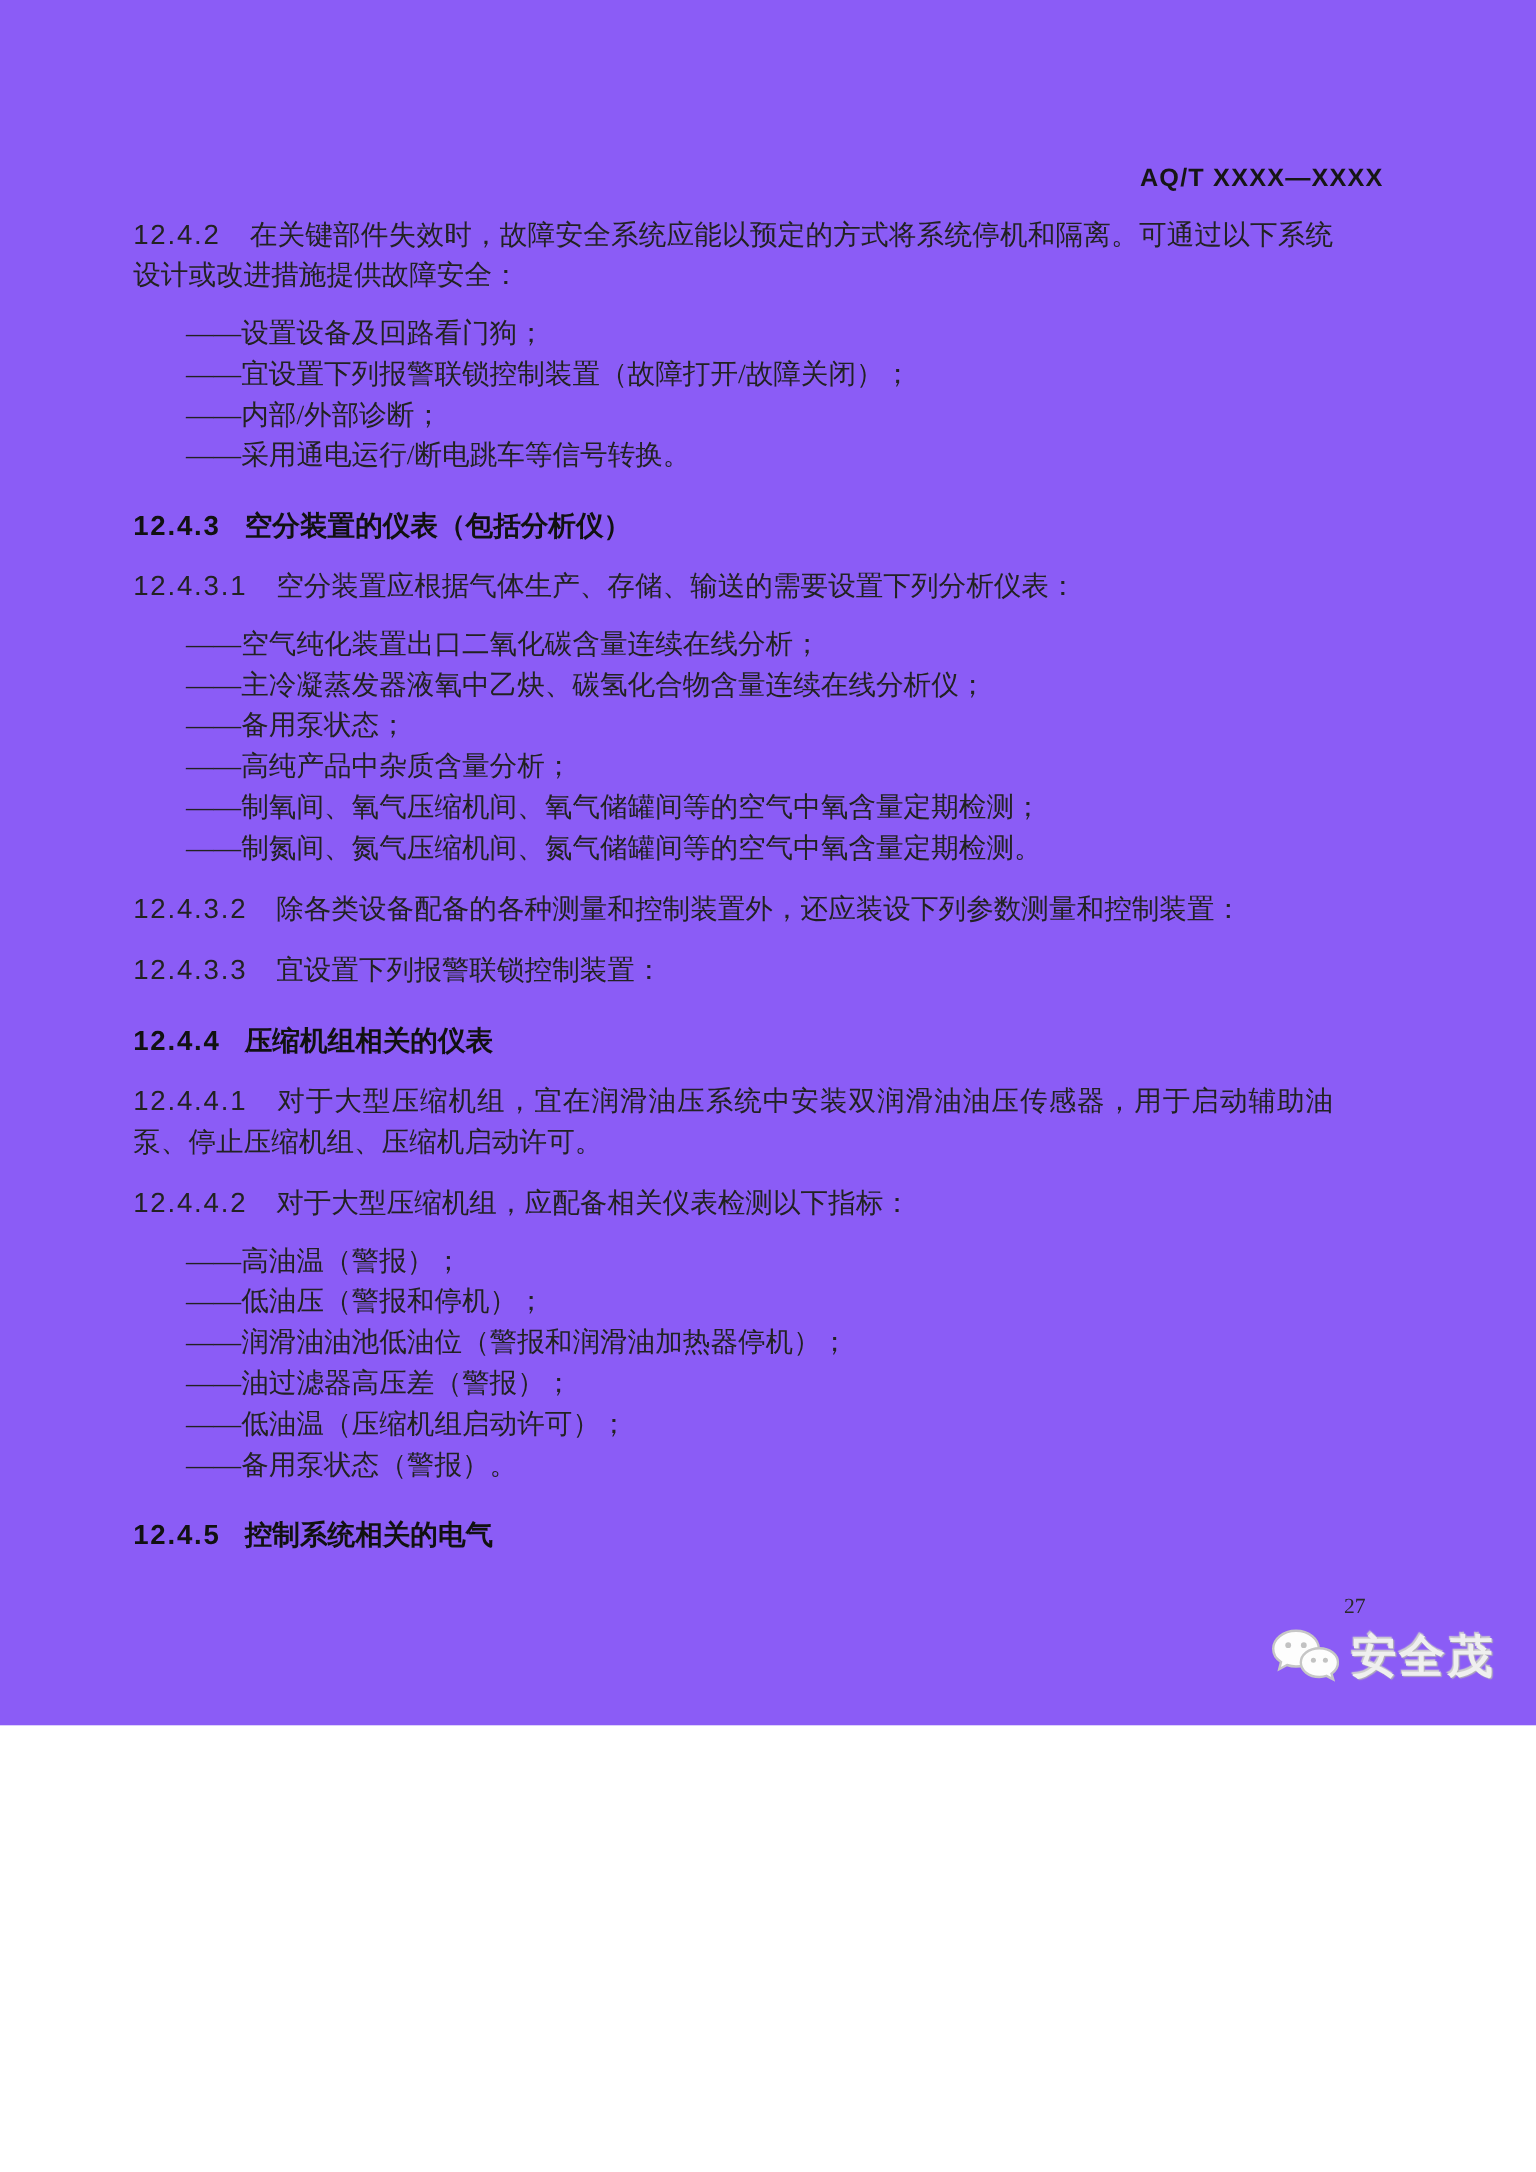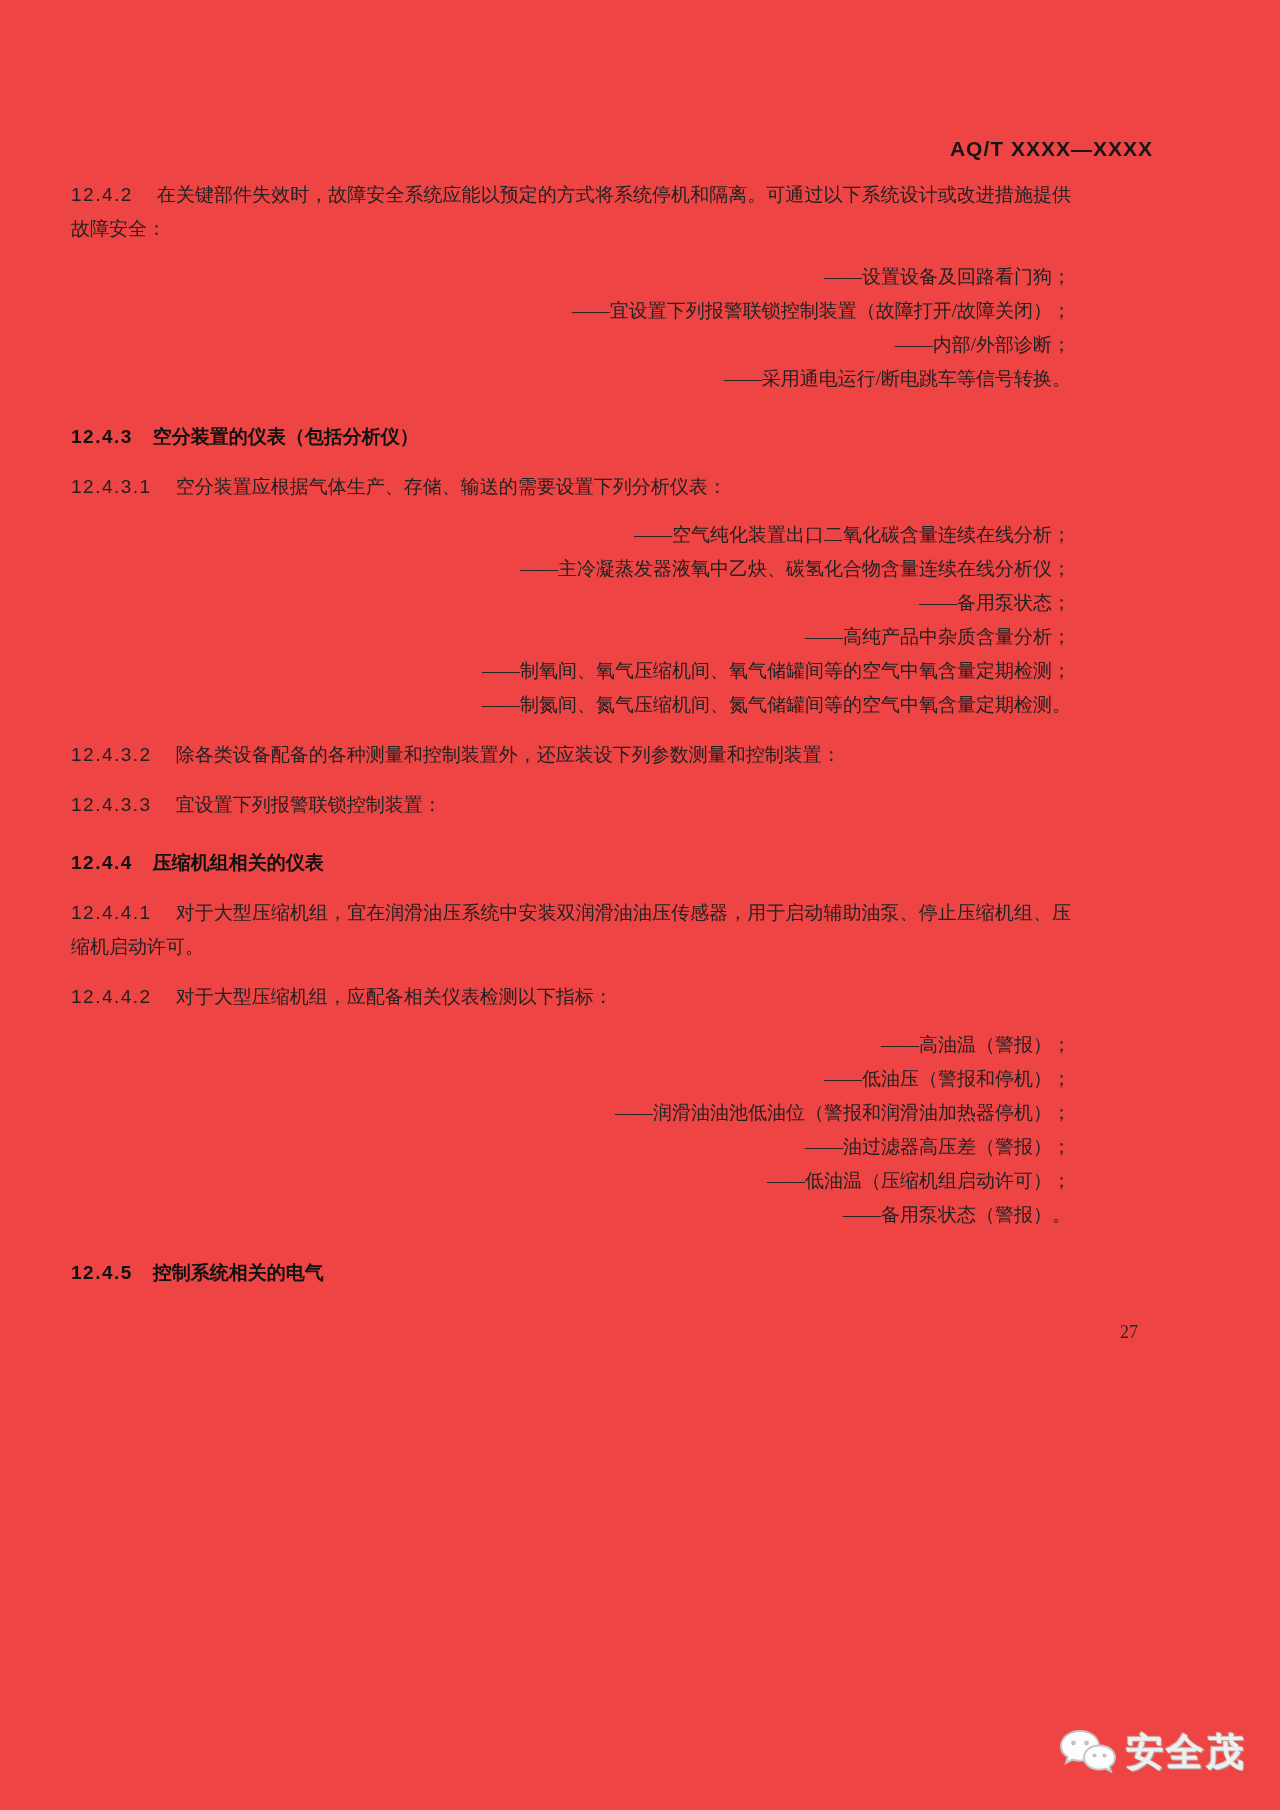--- a/index.html
+++ b/index.html
@@ -1,38 +1,38 @@
 <!DOCTYPE html>
 <html lang="zh"><head>
 <meta charset="utf-8">
 <style>
   html,body{margin:0;padding:0;background:#ffffff;}
   .page{
     position:relative;
     width:1280px;
-    height:1810px;
-    background:#ef4444;
+    height:1438px;
+    background:#8b5cf6;
     overflow:hidden;
     color:#1f1f1f;
     font-family:"Liberation Serif","DejaVu Serif",serif;
   }
   .doc-header{
     margin:136px 127px 0 153px;
     text-align:right;
     font-family:"Liberation Sans","DejaVu Sans",sans-serif;
     font-weight:600;
     font-size:21px;
     line-height:26px;
     letter-spacing:1px;
     color:#161616;
   }
   .doc-body{
-    margin-left:71px;
+    margin-left:111px;
     width:1000px;
-    font-size:19px;
+    font-size:23px;
   }
   .para{
     margin-top:16px;
     line-height:34px;
     text-align:justify;
     color:#222222;
   }
   .heading{
     margin-top:24px;
     line-height:34px;
@@ -44,21 +44,20 @@
     font-family:"Liberation Sans","DejaVu Sans",sans-serif;
     letter-spacing:1.5px;
     margin-right:24px;
     white-space:nowrap;
   }
   .heading .num{font-weight:700;margin-right:20px;}
   .dash-list{
     list-style:none;
     margin:14px 0 0 0;
     padding:0 0 0 44px;
-    text-align:right;
   }
   .dash-list li{
     line-height:34px;
     color:#222222;
   }
   .page-number{
     margin-left:153px;
     width:1000px;
     margin-top:32px;
     text-align:right;

